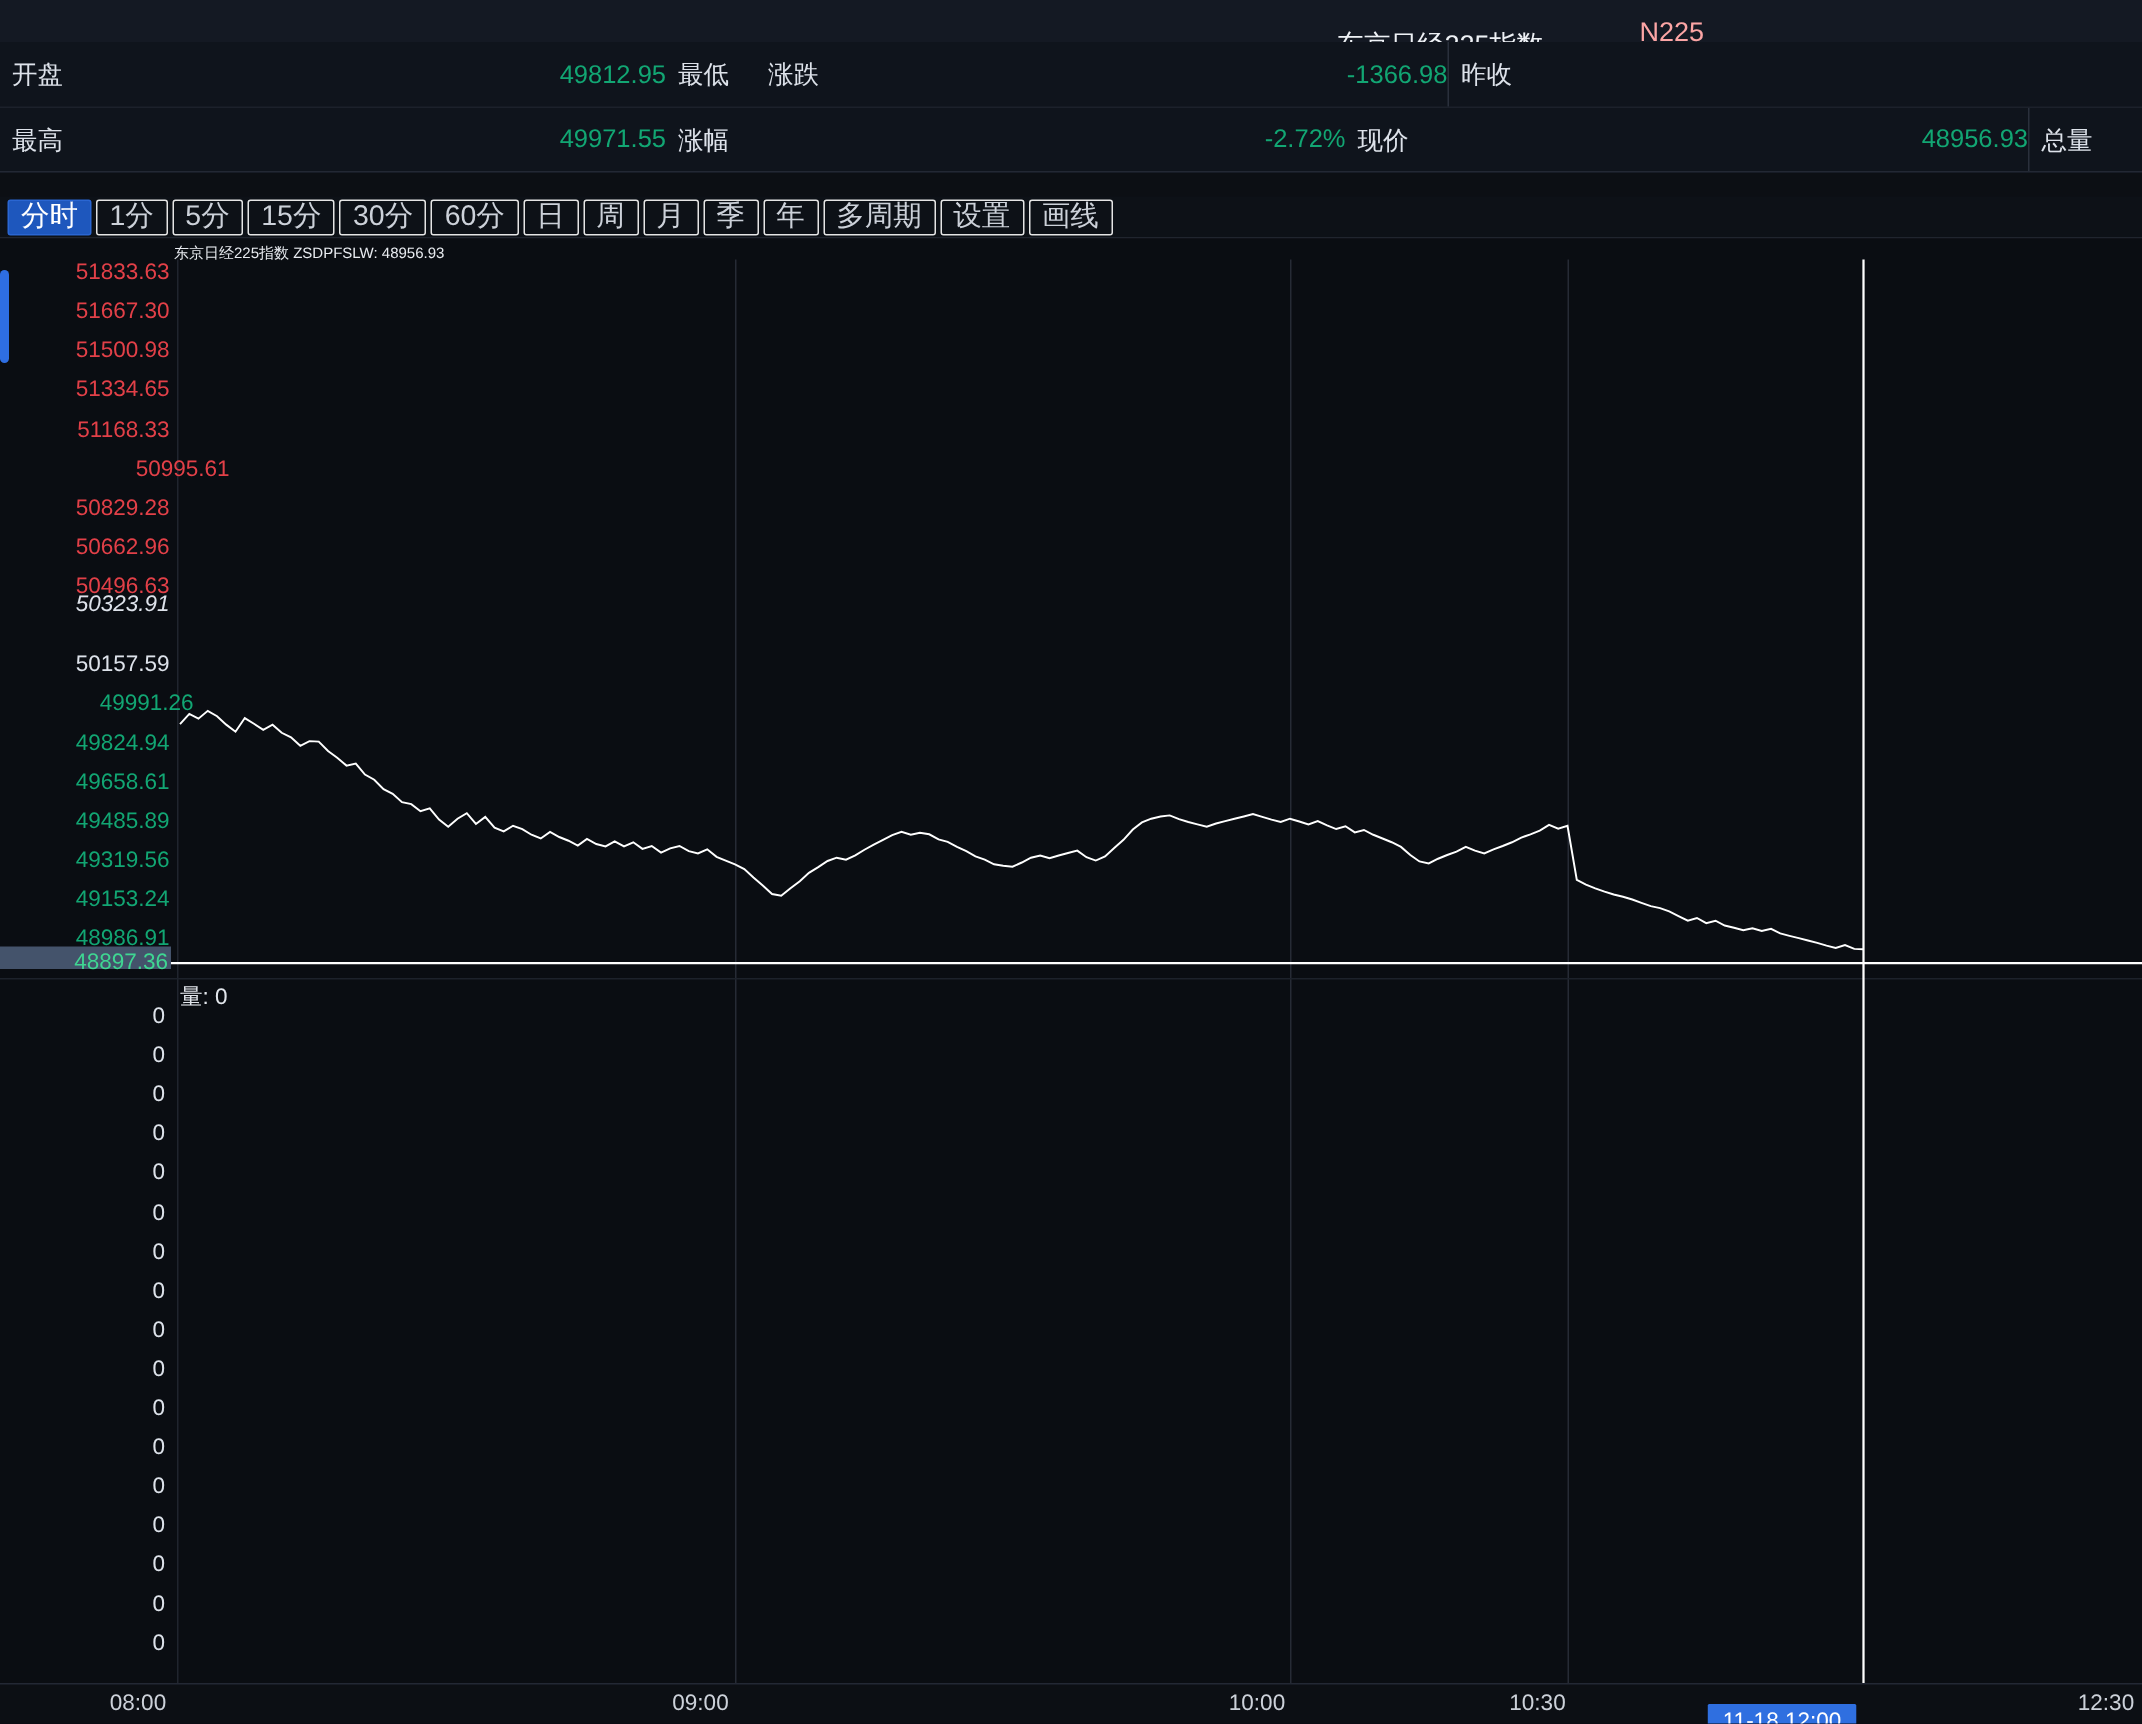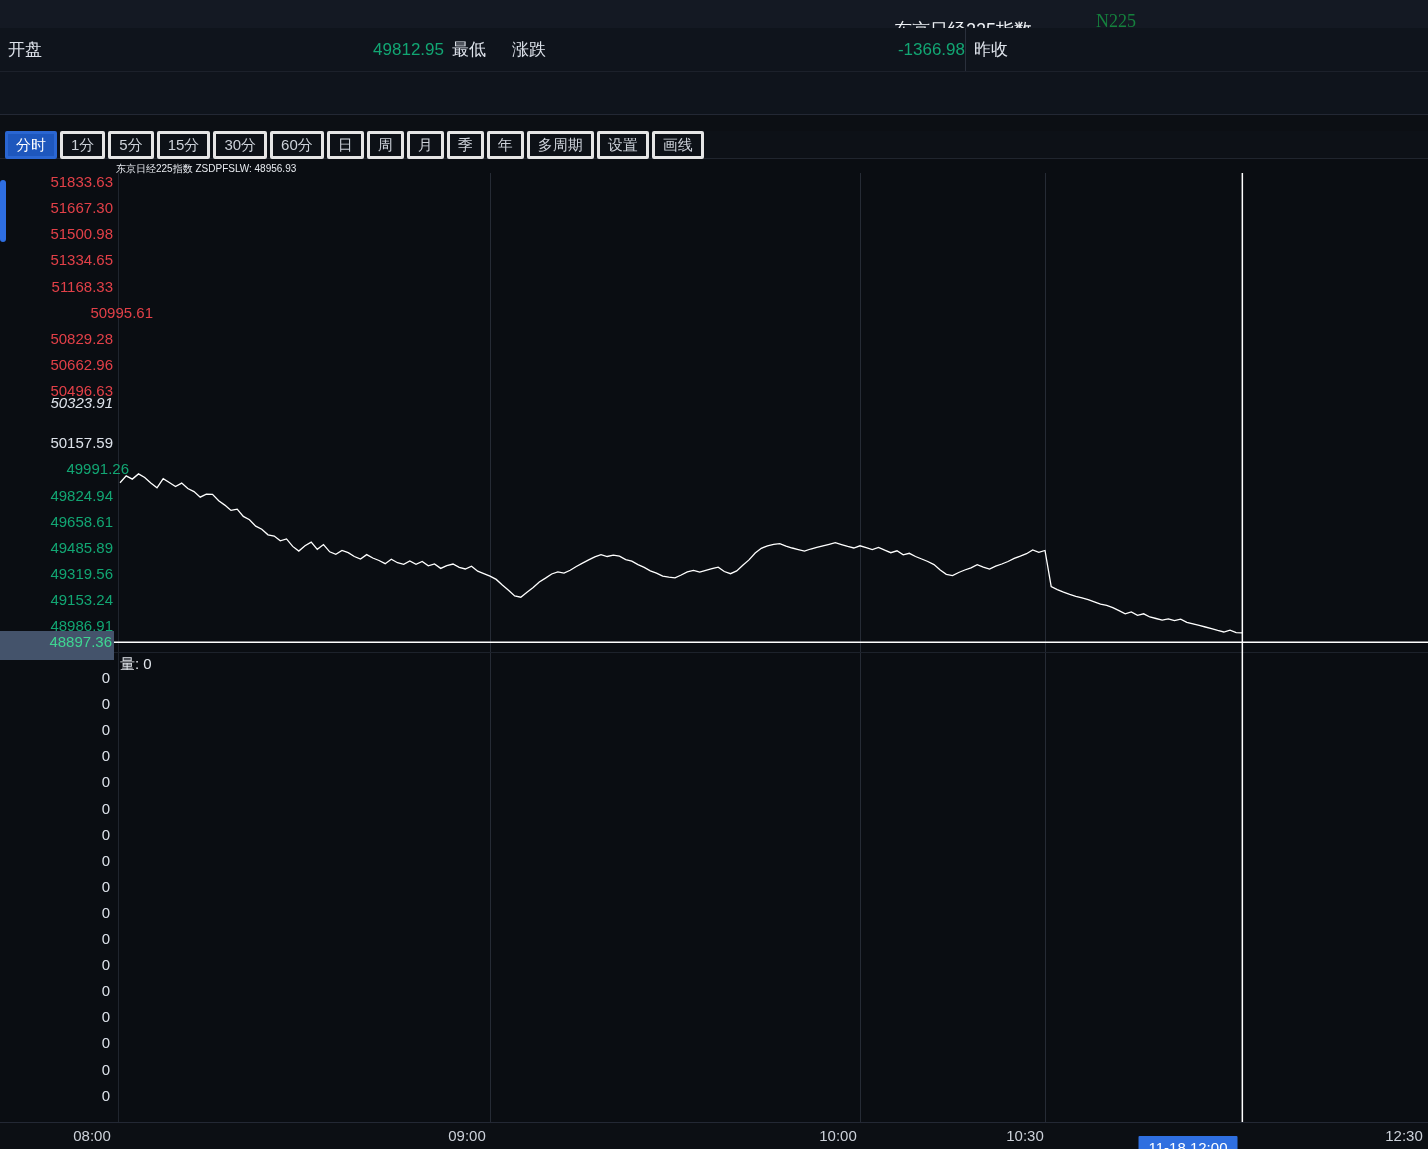--- a/index.html
+++ b/index.html
@@ -5,56 +5,56 @@
   html,body{margin:0;padding:0;background:#0c0f14;}
   body{width:1428px;height:1149px;position:relative;overflow:hidden;
        font-family:"Liberation Sans","DejaVu Sans",sans-serif;color:#dfe3ea;}
 
   
   .titlebar{position:absolute;top:0;left:0;right:0;height:44px;background:#141923;
             border-bottom:1px solid #232834;box-sizing:border-box;
             display:flex;align-items:center;justify-content:flex-end;
             padding-right:292px;gap:64px;}
   .titlebar .tname{font-size:18px;color:#eef1f5;margin-top:17px;}
-  .titlebar .tsym{font-size:18px;color:#15803d;font-family:Liberation Serif, serif;}
+  .titlebar .tsym{font-size:18px;color:#fca5a5;}
 
   
   .quote{position:absolute;top:28px;left:0;right:0;height:87px;background:#0f141c;
          border-bottom:1px solid #232834;box-sizing:border-box;}
   .qrow{display:grid;grid-template-columns:52px 392px 60px 393px 68px 387px 68px;
         align-items:center;}
   .qrow.r1{height:44px;border-bottom:1px solid #1c212b;box-sizing:border-box;}
   .qrow.r2{height:42px;}
   .qlabel{padding-left:8px;font-size:17px;color:#dde2ea;white-space:nowrap;}
   .qlabel.qlast{border-left:1px solid #2a303c;align-self:stretch;display:flex;align-items:center;}
   .qval{text-align:right;font-size:17px;white-space:nowrap;}
   .qval.down{color:#12a673;}
 
   
   .tabsbar{position:absolute;top:131px;left:0;right:0;height:28px;background:#0d1117;
            border-bottom:1px solid #20252e;box-sizing:border-box;
            display:flex;align-items:center;gap:3px;padding-left:5px;}
-  .tab{border:3px solid #e5e5e5;color:#ccd1d9;font-size:15px;line-height:19px;
+  .tab{border:1px solid #e5e5e5;color:#ccd1d9;font-size:19px;line-height:19px;
        padding:1px 8px 2px;border-radius:2px;cursor:pointer;white-space:nowrap;}
   .tab.selected{background:#1e57bd;border-color:#2a66d2;color:#ffffff;}
 
   
   .chart{position:absolute;top:159px;left:0;width:1428px;height:963px;background:#0a0d12;}
   .chart svg{position:absolute;top:0;left:0;}
   .gridline{stroke:#262b35;stroke-width:1;}
   .axisline{stroke:#20252e;stroke-width:1;}
   .paneline{stroke:#1d222b;stroke-width:1;}
   .crossline{stroke:#ffffff;stroke-width:1.5;}
   #price-line{stroke-width:1.3;}
   .layer{position:absolute;inset:0;pointer-events:none;}
   .chart-title{position:absolute;top:3px;left:116px;font-size:10px;color:#e8ebf0;white-space:nowrap;}
   .ylab{position:absolute;left:0;width:113px;text-align:right;font-size:15px;
         height:18px;line-height:18px;}
   .c-red{color:#e24048;}.c-green{color:#12a673;}.c-white{color:#dde2ea;}
-  .price-badge{position:absolute;left:0;top:472px;width:114px;height:29px;line-height:21px;
+  .price-badge{position:absolute;left:0;top:472px;width:114px;height:15px;line-height:21px;
         background:#44536b;color:#3fd692;text-align:right;padding-right:2px;
         box-sizing:border-box;font-size:15px;}
   .vol-label{position:absolute;left:120px;top:496px;font-size:15px;color:#e2e6ec;}
   .vlab{position:absolute;left:0;width:110px;text-align:right;font-size:15px;color:#dde2ea;
         height:18px;line-height:18px;}
   .scroll-thumb{position:absolute;left:0;top:21px;width:6px;height:62px;background:#2e6ee2;
         border-radius:3px;cursor:pointer;}
 
   
   .xaxis{position:absolute;top:1122px;left:0;right:0;height:27px;background:#0c0f14;
@@ -73,20 +73,29 @@
 </div>
 
 <div class="quote">
   <div class="qrow r1">
     <span class="qlabel">开盘</span>
     <span class="qval down">49812.95</span>
     <span class="qlabel">最低</span>
     <span class="qlabel">涨跌</span>
     <span class="qval down">-1366.98</span>
     <span class="qlabel qlast">昨收</span>
+  </div>
+  <div class="qrow r2">
+    <span class="qlabel">最高</span>
+    <span class="qval down">49971.55</span>
+    <span class="qlabel">涨幅</span>
+    <span class="qval down">-2.72%</span>
+    <span class="qlabel">现价</span>
+    <span class="qval down">48956.93</span>
+    <span class="qlabel qlast">总量</span>
   </div>
 </div>
 
 <div class="tabsbar">
   <span class="tab selected">分时</span>
   <span class="tab">1分</span>
   <span class="tab">5分</span>
   <span class="tab">15分</span>
   <span class="tab">30分</span>
   <span class="tab">60分</span>

